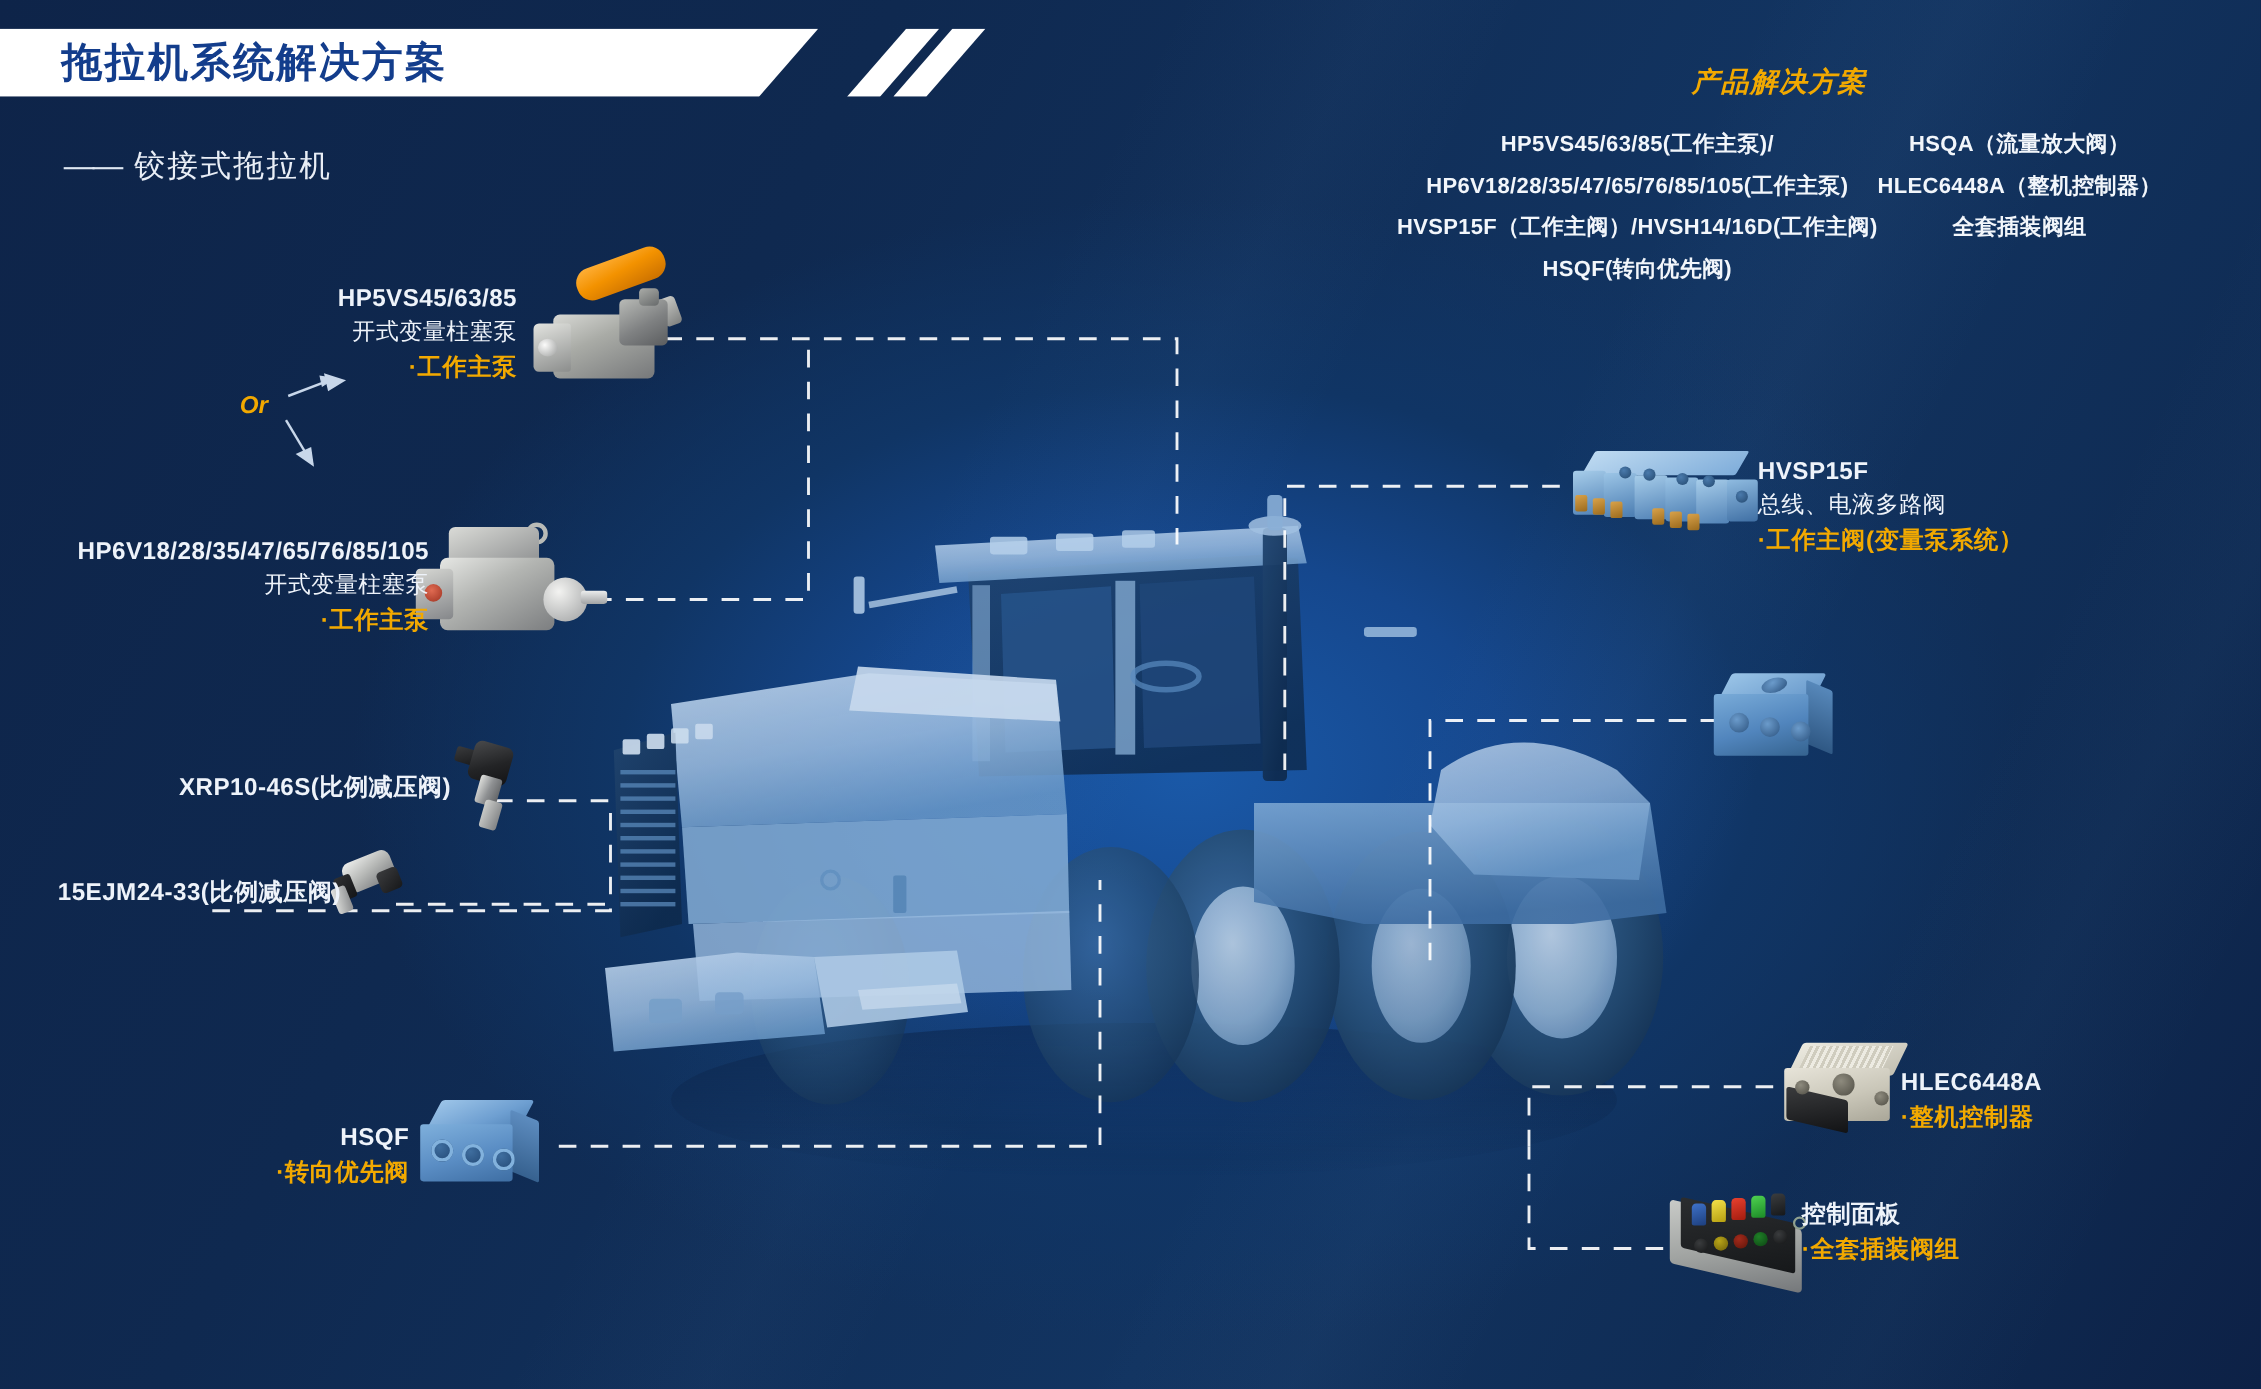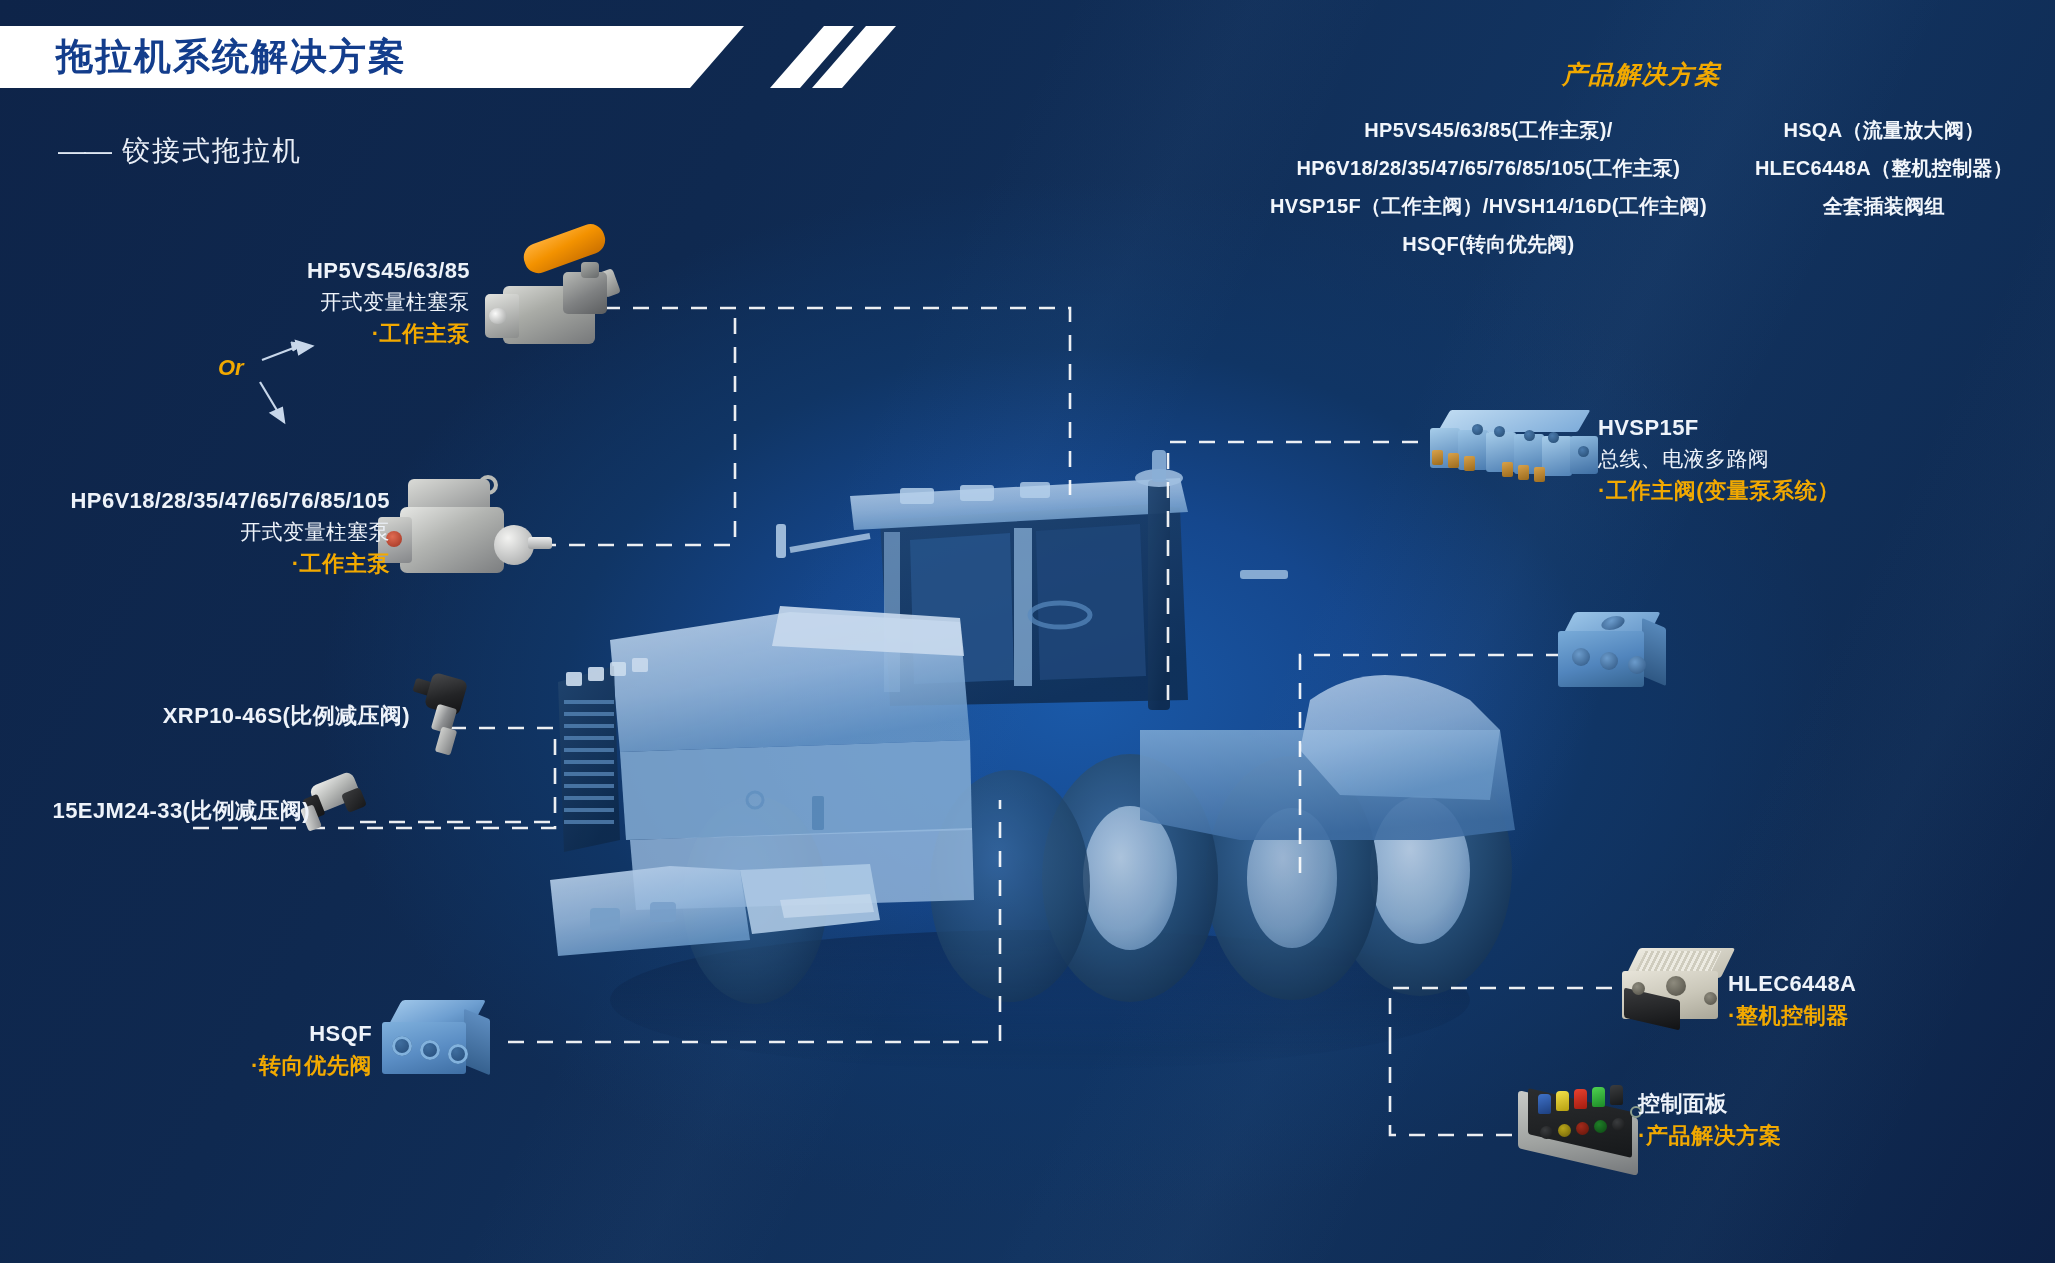--- a/index.html
+++ b/index.html
@@ -51,21 +51,21 @@
     font-size:28px; color:#e9eef6; letter-spacing:2px; white-space:nowrap;
   }
   #header-sub .dash{ letter-spacing:-2px; margin-right:12px; color:#dfe7f2; }
 
   
   #solutions{ position:absolute; left:1270px; top:58px; z-index:25;text-align:center; }
   #sol-title{
     font-size:25px; font-weight:bold; color:#f2a900; letter-spacing:1.5px;
     margin-bottom:26px; font-style:italic; white-space:nowrap;
   }
-  #sol-cols{ display:flex; gap:48px; }
+  #sol-cols{ display:flex; }
   .sol-col{ display:flex; flex-direction:column; gap:11px; }
   .sol-line{
     font-size:20px; font-weight:bold; color:#f2f6fb; white-space:nowrap;
     letter-spacing:0.3px;
   }
 
   
   #wires{ position:absolute; inset:0; z-index:12; pointer-events:none; }
 
   
@@ -588,16 +588,16 @@
     <div class="js" style="left:92px; top:3px;  background:linear-gradient(160deg,#3b3d3f,#16181a);"></div>
     <div class="jsb" style="left:22px; top:44px;"></div>
     <div class="jsb" style="left:40px; top:42px; background:radial-gradient(circle at 38% 32%,#b9a519,#6d5f08);"></div>
     <div class="jsb" style="left:58px; top:40px; background:radial-gradient(circle at 38% 32%,#a32a1b,#5e1509);"></div>
     <div class="jsb" style="left:76px; top:38px; background:radial-gradient(circle at 38% 32%,#1f7f27,#0c4413);"></div>
     <div class="jsb" style="left:94px; top:36px;"></div>
     <div style="position:absolute; left:112px; top:24px; width:12px; height:12px; border-radius:50%; border:2px solid #8fa08f;"></div>
   </div>
   <div class="callout align-l" style="left:1638px; top:1088px; width:330px;">
     <div class="co-code co-text">控制面板</div>
-    <div class="co-hi co-text">·产品解决方案</div>
+    <div class="co-hi co-text">·全套插装阀组</div>
   </div>
 
 </div>
 
 </body></html>

